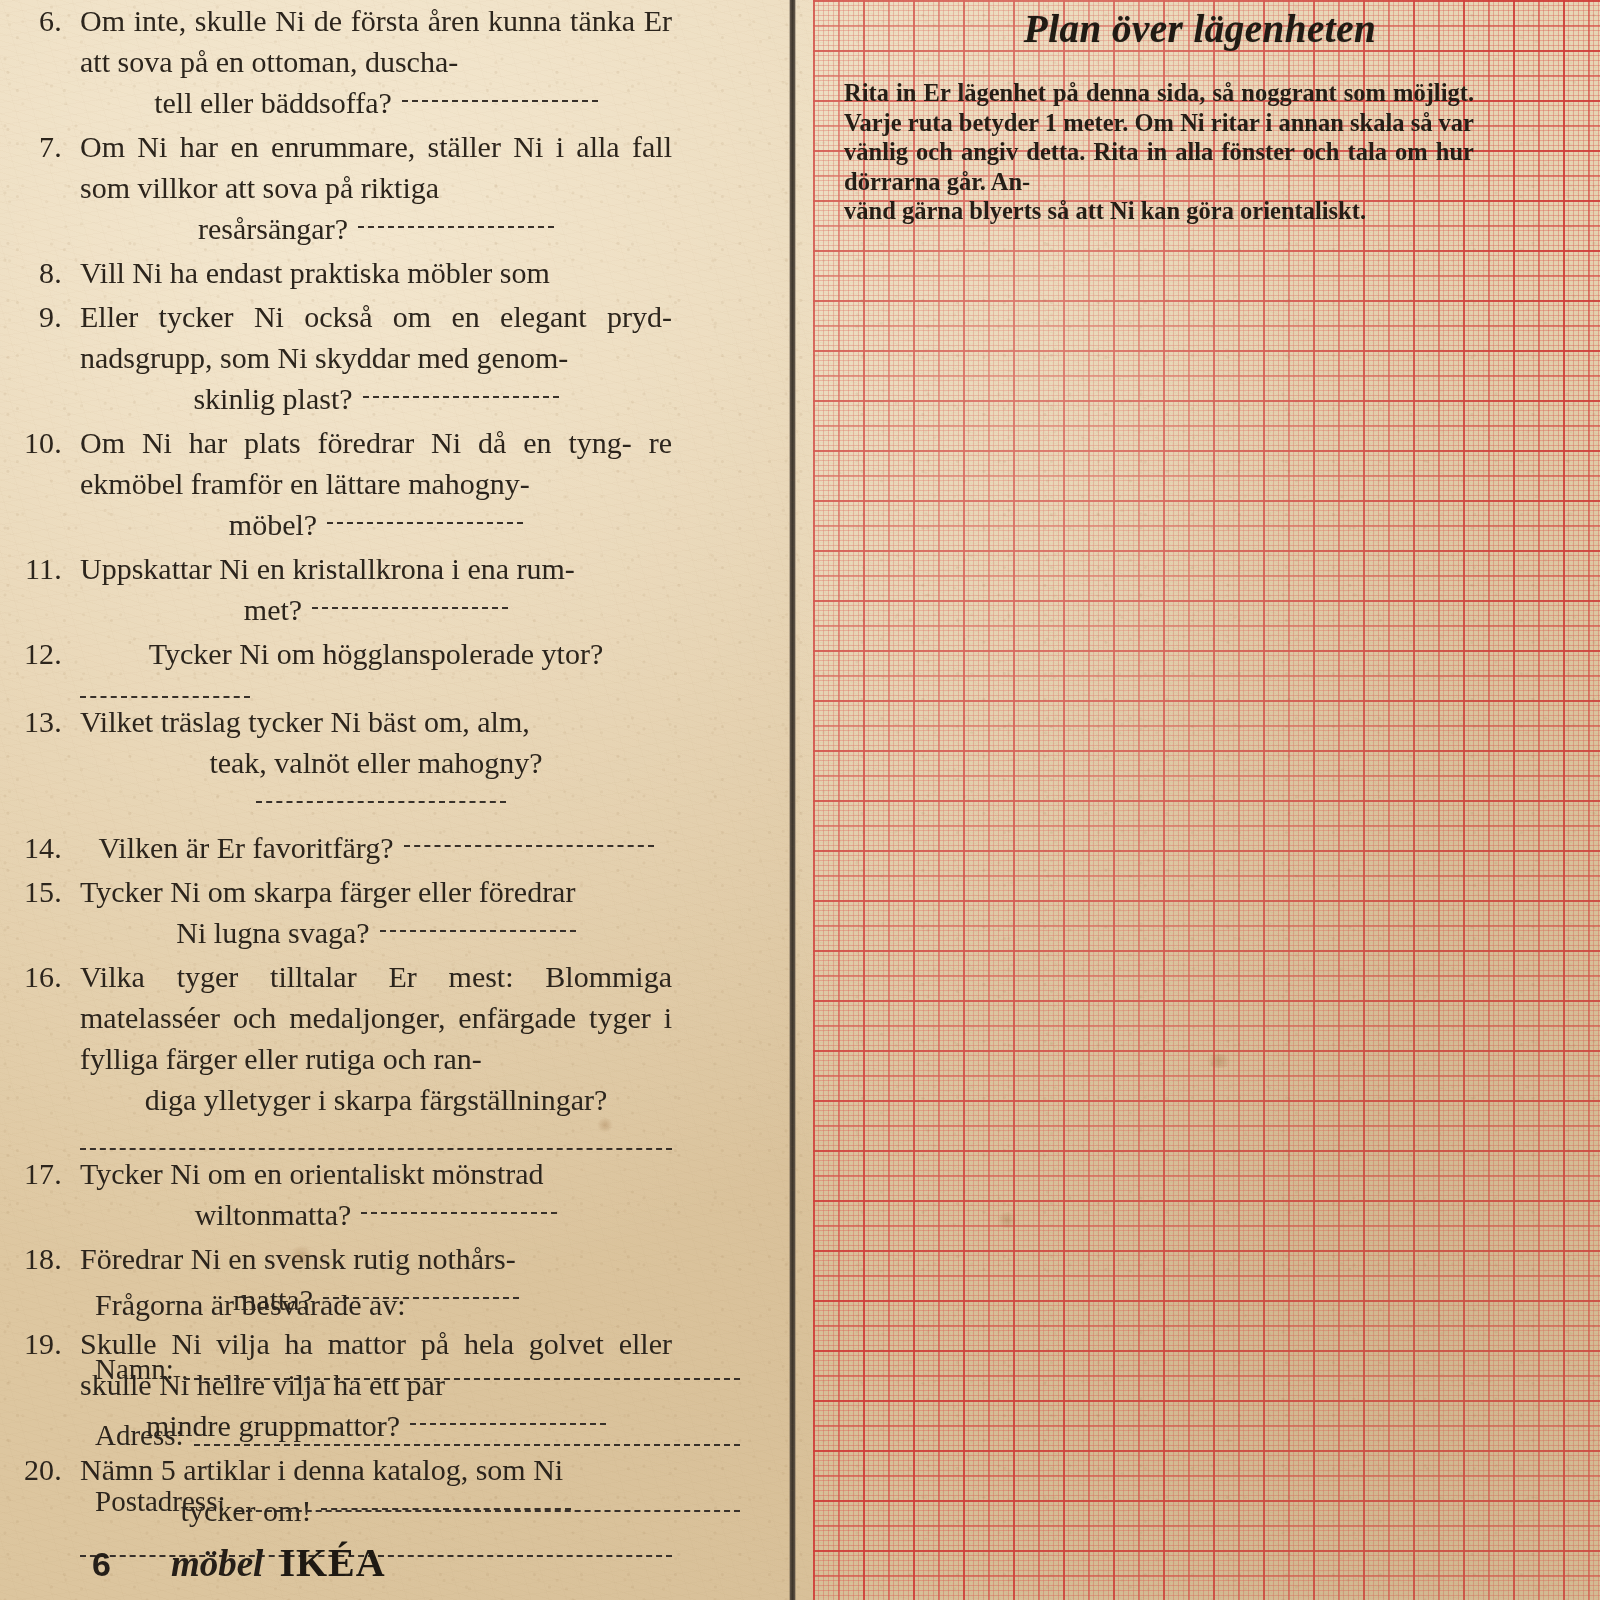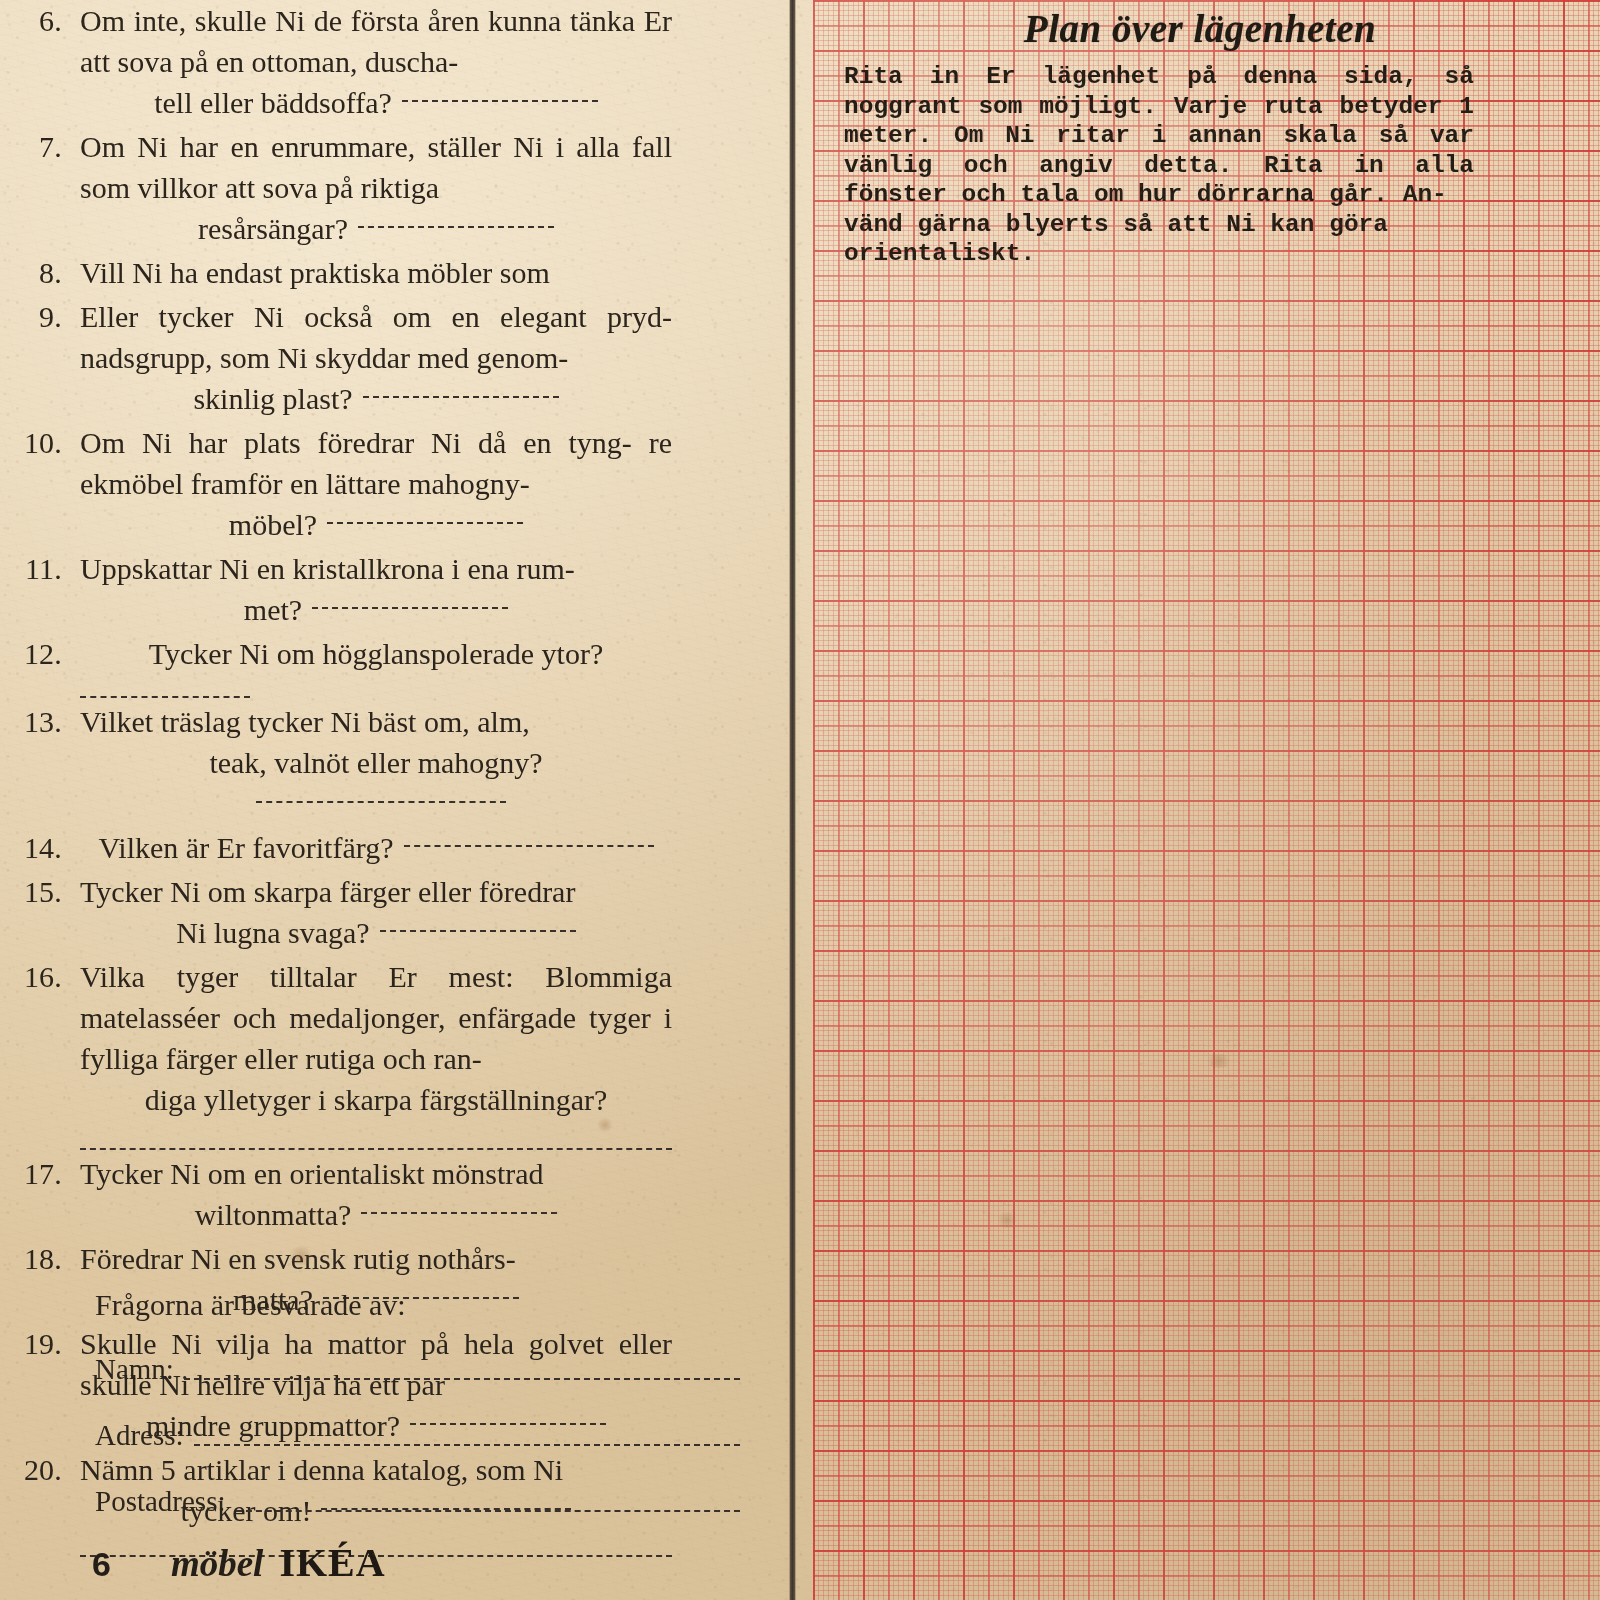--- a/index.html
+++ b/index.html
@@ -215,23 +215,23 @@
     font-style: italic;
     font-weight: 700;
     font-size: 39px;
     letter-spacing: .5px;
     color: #1f1a14;
     text-shadow: 0 0 1px rgba(31,26,20,.5);
   }
 
   #plan-instructions {
     position: absolute;
-    left: 44px; top: 62px;
+    left: 44px; top: 78px;
     width: 630px;
-    font-family: Liberation Mono, monospace;
+    font-family: Liberation Serif, serif;
     font-weight: 700;
     font-size: 24.5px;
     line-height: 29.5px;
     text-align: justify;
     text-justify: inter-word;
     color: #241d16;
   }
   #plan-instructions .lastline { display: block; text-align: left; }
 </style>
 </head>

